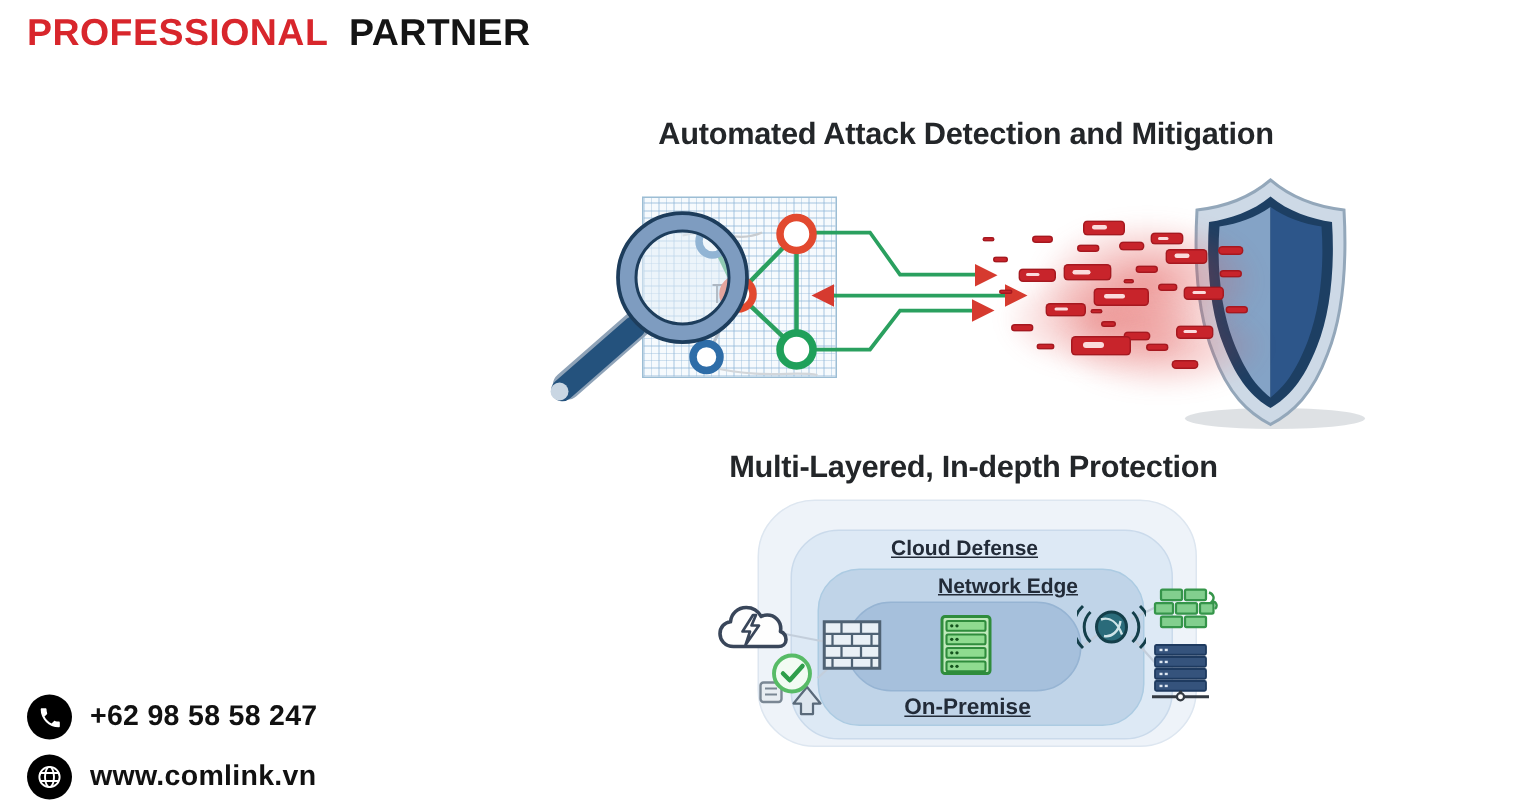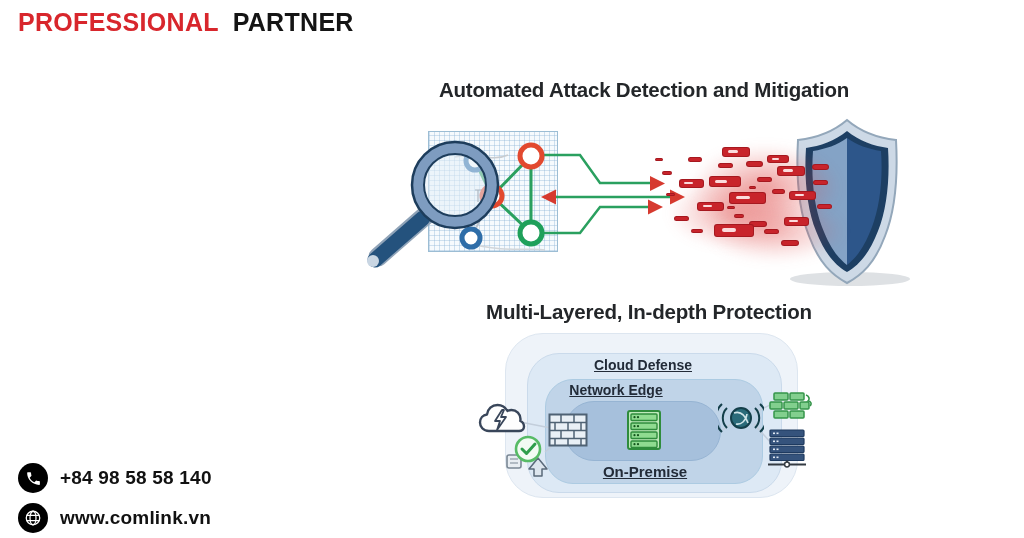--- a/index.html
+++ b/index.html
@@ -42,21 +42,21 @@
           background:rgba(255,236,236,.92);border-radius:2px;}
 
   
   .layer{border-radius:38px;box-sizing:border-box;}
   #layer1{left:505px;top:333px;width:293px;height:165px;background:#eef3f9;border:1px solid #dde6f0;}
   #layer2{left:527px;top:353px;width:255px;height:140px;background:#dde9f5;border:1px solid #cadaeb;border-radius:32px;}
   #layer3{left:545px;top:379px;width:218px;height:105px;background:#c0d4e8;border:1px solid #accbe2;border-radius:28px;}
   #layer4{left:564px;top:401px;width:157px;height:60px;background:#a6c0dc;border:1px solid #96b4d3;border-radius:30px;}
   .layer-label{font-size:14px;font-weight:600;color:#222b38;transform:translateX(-50%);white-space:nowrap;text-decoration:underline;}
   #label-cloud{left:643px;top:357px;}
-  #label-edge{left:616px;top:382px;}
+  #label-edge{left:672px;top:382px;}
   #label-onprem{left:645px;top:463px;font-size:15px;}
 
   
   .contact-row{display:flex;align-items:center;gap:12px;}
   #contact-phone-row{left:18px;top:463px;}
   #contact-web-row{left:18px;top:503px;}
   .badge{width:30px;height:30px;border-radius:50%;background:#000;display:flex;
          align-items:center;justify-content:center;flex:0 0 auto;}
   .contact-text{font-size:19px;font-weight:700;color:#111;letter-spacing:.2px;white-space:nowrap;}
 </style>
@@ -284,21 +284,21 @@
     <path d="M21,31.5 v4 M2,35.5 h38" stroke="#333a42" stroke-width="2" fill="none"></path>
     <circle cx="21" cy="35.5" r="2.4" fill="#fff" stroke="#333a42" stroke-width="1.5"></circle>
   </svg>
 
   <div id="contact-phone-row" class="abs contact-row">
     <span class="badge">
       <svg width="17" height="17" viewBox="0 0 24 24">
         <path d="M6.6 10.8c1.4 2.8 3.8 5.1 6.6 6.6l2.2-2.2c.3-.3.7-.4 1-.2 1.1.4 2.3.6 3.6.6.6 0 1 .4 1 1V20c0 .6-.4 1-1 1C10.6 21 3 13.4 3 4c0-.6.4-1 1-1h3.5c.6 0 1 .4 1 1 0 1.2.2 2.4.6 3.6.1.3 0 .7-.2 1l-2.3 2.2z" fill="#ffffff"></path>
       </svg>
     </span>
-    <span class="contact-text">+84 98 58 58 140</span>
+    <span class="contact-text">+62 98 58 58 247</span>
   </div>
   <div id="contact-web-row" class="abs contact-row">
     <span class="badge">
       <svg width="18" height="18" viewBox="0 0 24 24" fill="none" stroke="#ffffff" stroke-width="1.7">
         <circle cx="12" cy="12" r="9"></circle>
         <ellipse cx="12" cy="12" rx="4" ry="9"></ellipse>
         <path d="M3.6 8.5 h16.8 M3.6 15.5 h16.8"></path>
       </svg>
     </span>
     <span class="contact-text">www.comlink.vn</span>

